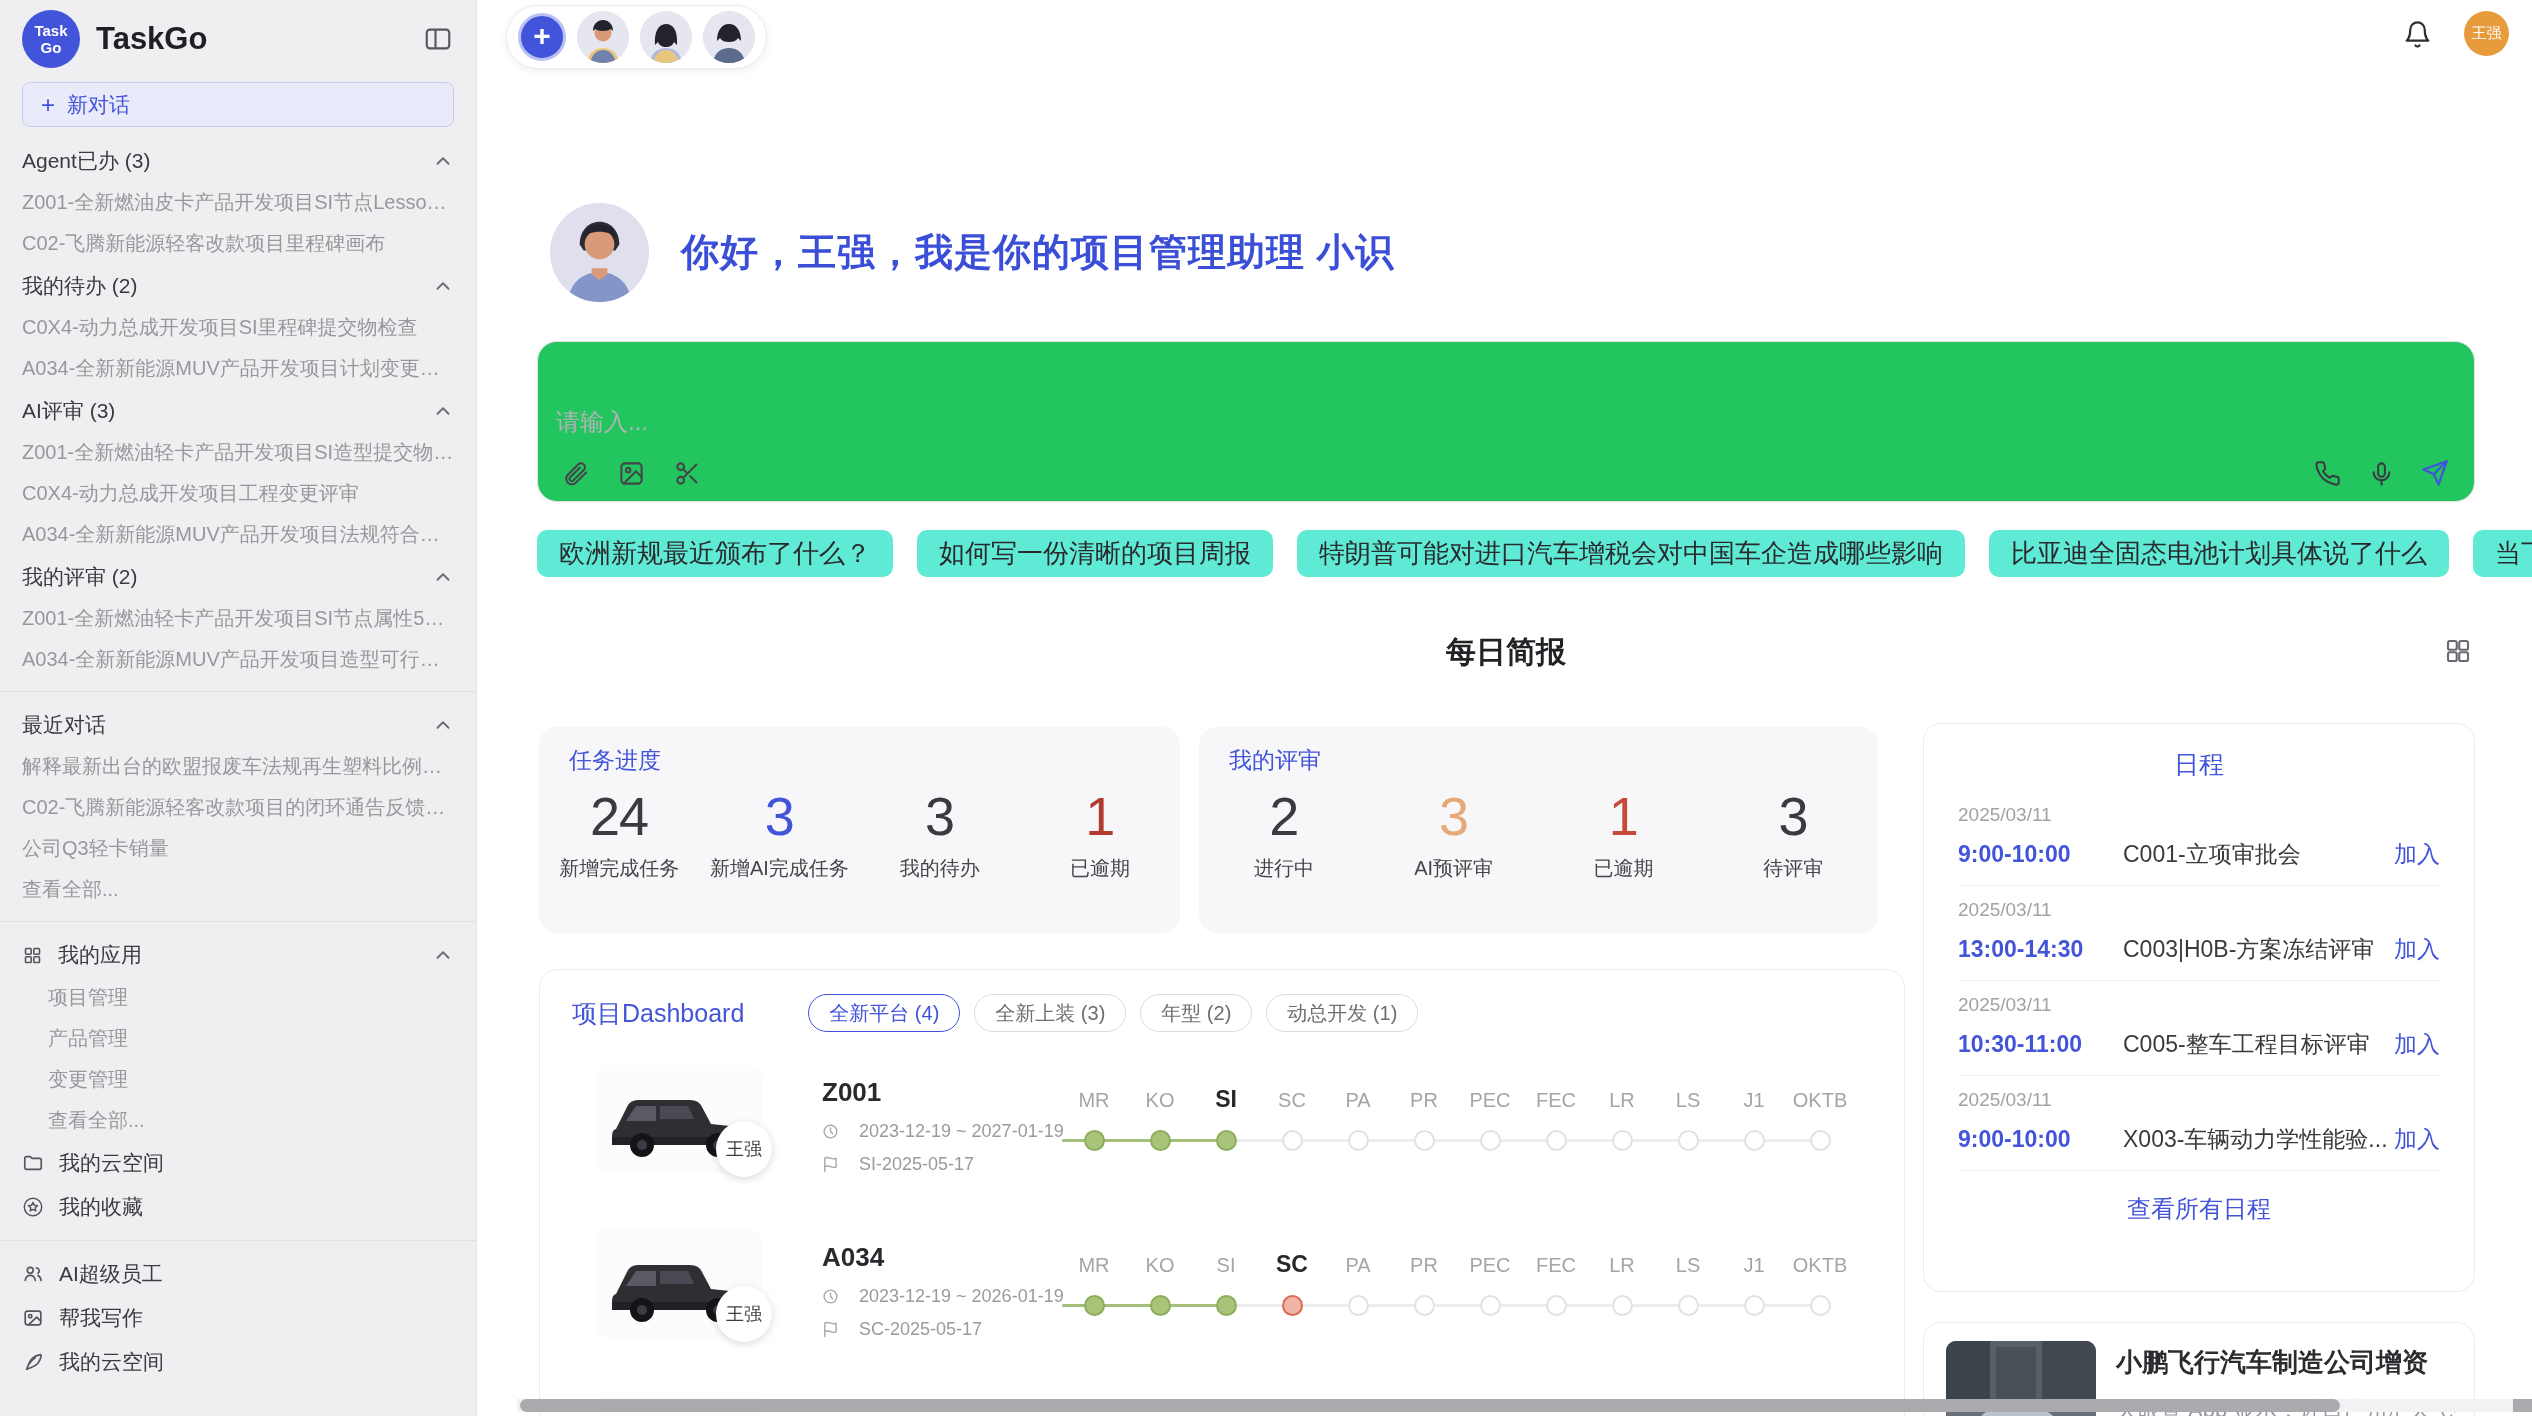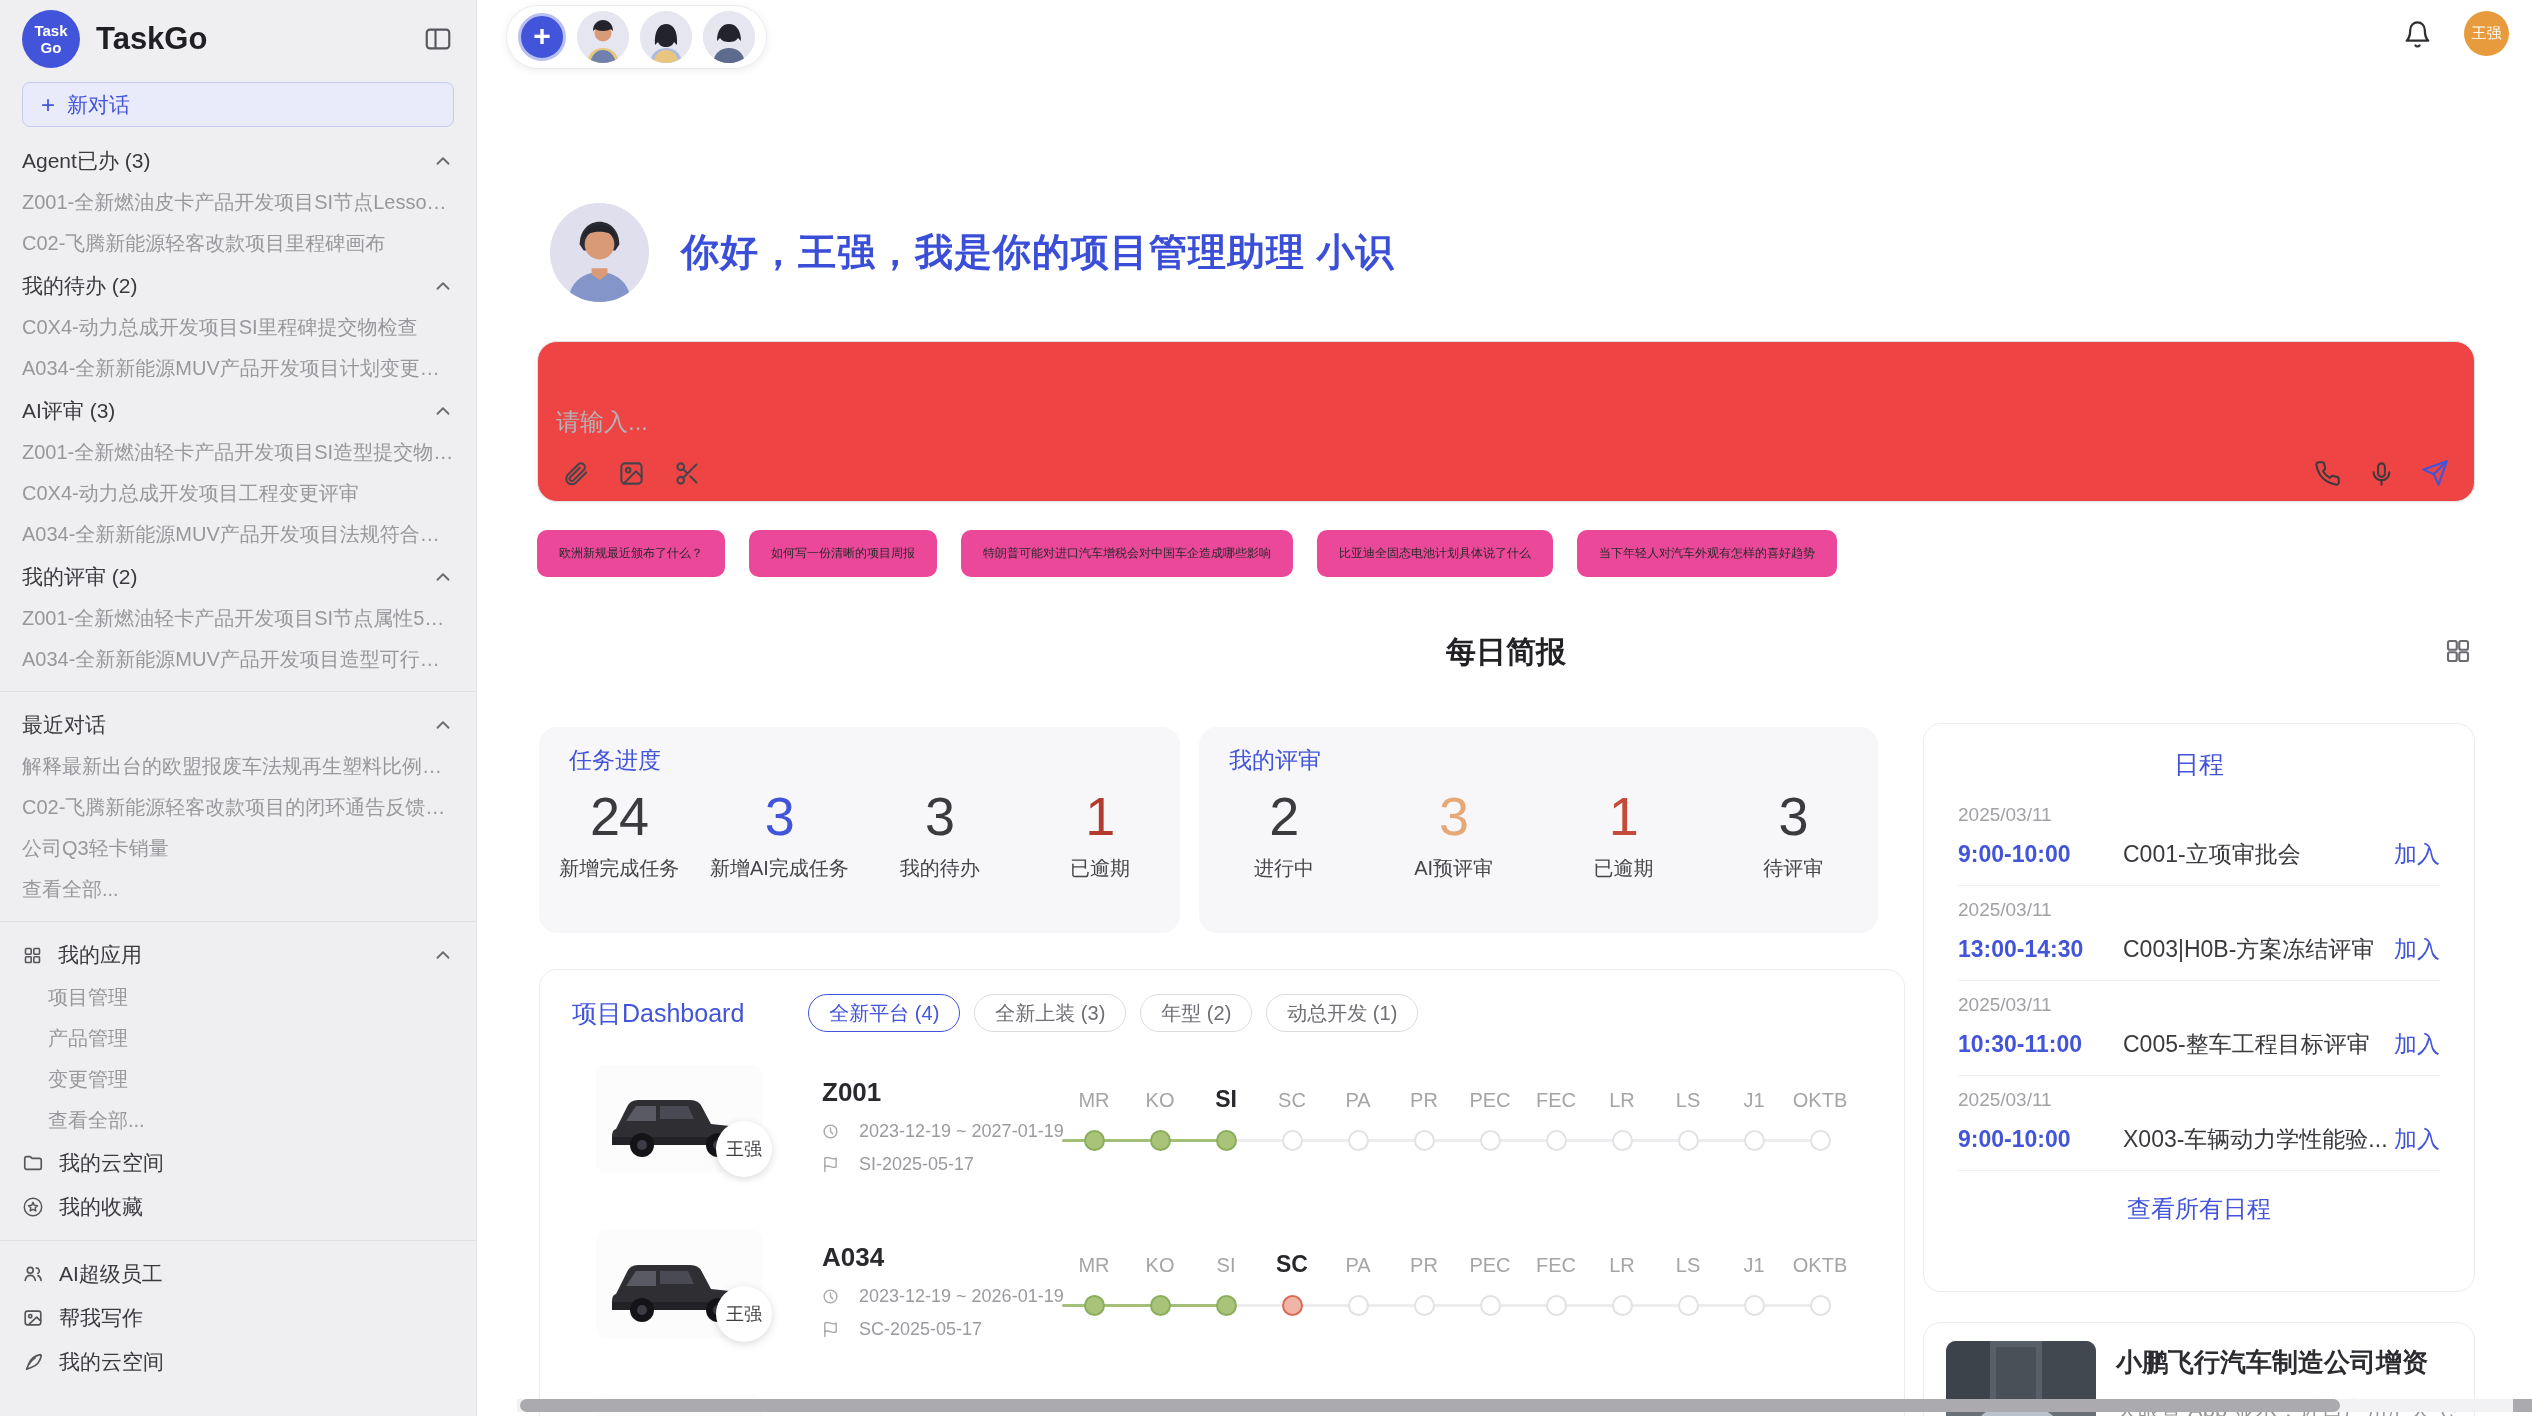--- a/index.html
+++ b/index.html
@@ -46,30 +46,30 @@
   .user-badge { position:absolute; right:23px; top:11px; width:45px; height:45px; border-radius:50%;
     background:#e89b3c; color:#fff; font-size:15px; display:flex; align-items:center; justify-content:center;
     cursor:pointer; }
 
   .greet { position:absolute; left:72px; top:203px; display:flex; align-items:center; gap:32px; }
   .greet-avatar { width:99px; height:99px; border-radius:50%; overflow:hidden; background:#dfdfee; }
   .greet-avatar svg { width:100%; height:100%; }
   .greet-text { font-size:38px; font-weight:bold; color:#3a4ed8; letter-spacing:1px; }
 
   .input-card { position:absolute; left:59px; top:341px; width:1938px; height:161px;
-    border:1px solid #e3e3e7; border-radius:20px; box-shadow:0 1px 5px rgba(0,0,0,.04); background:#ef4444; }
+    border:1px solid #e3e3e7; border-radius:20px; box-shadow:0 1px 5px rgba(0,0,0,.04); background:#22c55e; }
   .composer-input { position:absolute; left:18px; top:55px; width:1500px; height:50px; border:none; outline:none;
     font-size:24px; color:#333; font-family:inherit; background:transparent; }
   .composer-input::placeholder { color:#b3b3b8; }
   .input-icons-left { position:absolute; left:22px; bottom:13px; display:flex; gap:26px; }
   .input-icons-right { position:absolute; right:24px; bottom:13px; display:flex; gap:24px; }
   .tool-ic { width:30px; height:30px; cursor:pointer; display:flex; align-items:center; justify-content:center; }
 
   .chips { position:absolute; left:59px; top:530px; width:1938px; display:flex; gap:24px; }
-  .chip { height:47px; padding:0 22px; background:#ec4899; border-radius:10px; font-size:12px; color:#2a2a2e;
+  .chip { height:47px; padding:0 22px; background:#5eead4; border-radius:10px; font-size:26px; color:#2a2a2e;
     display:flex; align-items:center; white-space:nowrap; cursor:pointer; flex:none; }
 
   .briefing-head { position:absolute; left:59px; top:628px; width:1938px; height:50px; }
   .briefing-title { position:absolute; left:0; right:0; top:4px; text-align:center;
     font-size:30px; font-weight:bold; color:#222226; }
   .briefing-grid-btn { position:absolute; right:2px; top:8px; cursor:pointer; }
 
   .stat-card { position:absolute; background:#f7f7f9; border-radius:18px; }
   #stat-card-0 { left:61px; top:727px; width:641px; height:206px; }
   #stat-card-1 { left:721px; top:727px; width:679px; height:206px; }

